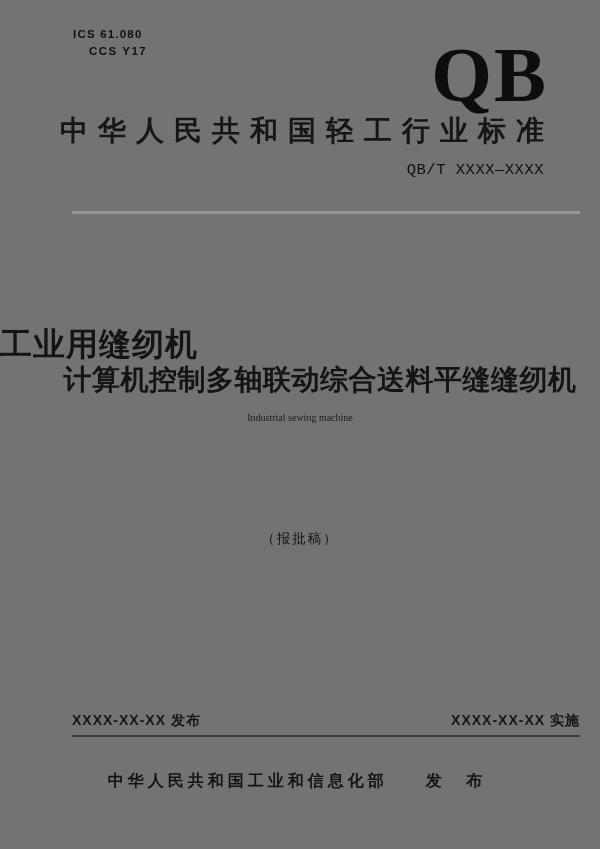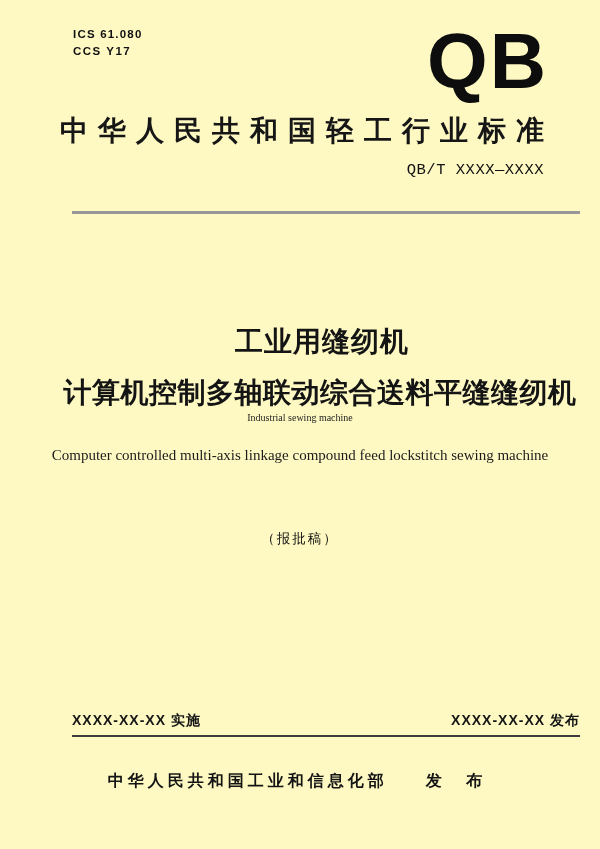--- a/index.html
+++ b/index.html
@@ -1,53 +1,53 @@
 <!DOCTYPE html>
 <html><head>
 <meta charset="utf-8">
 <style>
   html,body{margin:0;padding:0;}
   body{
     width:600px;height:849px;background:#ffffff;
     font-family:"Liberation Sans",sans-serif;color:#111111;
   }
-  .page{position:relative;width:600px;height:849px;background:#fef9c3;overflow:hidden;}
+  .page{position:relative;width:600px;height:849px;background:#737373;overflow:hidden;}
 
   .ics-code{
     position:absolute;left:73px;top:28px;
     font-size:11.5px;font-weight:bold;letter-spacing:1.2px;
   }
   .ccs-code{
-    position:absolute;left:73px;top:45px;
+    position:absolute;left:89px;top:45px;
     font-size:11.5px;font-weight:bold;letter-spacing:1.5px;
   }
   .qb-logo{
-    position:absolute;right:52px;top:22px;
-    font-family:Liberation Sans, sans-serif;font-weight:bold;
+    position:absolute;right:52px;top:36px;
+    font-family:Liberation Serif, serif;font-weight:bold;
     font-size:78px;line-height:78px;letter-spacing:2px;color:#0d0d0d;
   }
   .standard-name{
     position:absolute;left:60px;right:16px;top:112px;
     font-size:28px;font-weight:bold;letter-spacing:10px;
     white-space:nowrap;color:#161616;
   }
   .standard-number{
     position:absolute;right:56px;top:161px;
     font-family:Liberation Mono, monospace;font-size:15.5px;letter-spacing:0.5px;
   }
   .header-divider{
     position:absolute;left:72px;top:211px;width:508px;height:3px;background:#979797;
   }
 
   .title-line1{
     position:absolute;left:0;right:0;top:323px;margin:0;
-    text-align:center;font-size:28px;font-weight:bold;letter-spacing:1px;color:#141414;padding-left:44px;
+    font-size:32px;font-weight:bold;letter-spacing:1px;color:#141414;
   }
   .title-line2{
-    position:absolute;left:0;right:0;top:357px;margin:17px;
+    position:absolute;left:0;right:0;top:357px;margin:4px;
     text-align:center;font-size:28px;font-weight:bold;letter-spacing:0.5px;color:#141414;padding-left:40px;
   }
   .english-title{
     position:absolute;left:0;right:0;top:412px;
     text-align:center;font-family:"Liberation Serif",serif;font-size:10px;color:#1c1c1c;
   }
   .english-subtitle{
     position:absolute;left:0;right:0;top:447px;
     text-align:center;font-family:"Liberation Serif",serif;font-size:15px;color:#1c1c1c;
   }
@@ -81,26 +81,25 @@
   <div class="standard-name">中华人民共和国轻工行业标准</div>
 
   <div class="standard-number">QB/T XXXX—XXXX</div>
 
   <div class="header-divider"></div>
 
   <h1 class="title-line1">工业用缝纫机</h1>
   <h1 class="title-line2">计算机控制多轴联动综合送料平缝缝纫机</h1>
 
   <div class="english-title">Industrial sewing machine</div>
-  <div class="english-subtitle">Computer controlled multi-axis linkage compound feed lockstitch sewing machine</div>
 
   <div class="draft-note">（报批稿）</div>
 
   <div class="date-row">
+    <span>XXXX-XX-XX 发布</span>
     <span>XXXX-XX-XX 实施</span>
-    <span>XXXX-XX-XX 发布</span>
   </div>
 
   <div class="publisher-row">
     <span>中华人民共和国工业和信息化部</span><span class="publish-label">发 布</span>
   </div>
 
 </div>
 
 </body></html>

